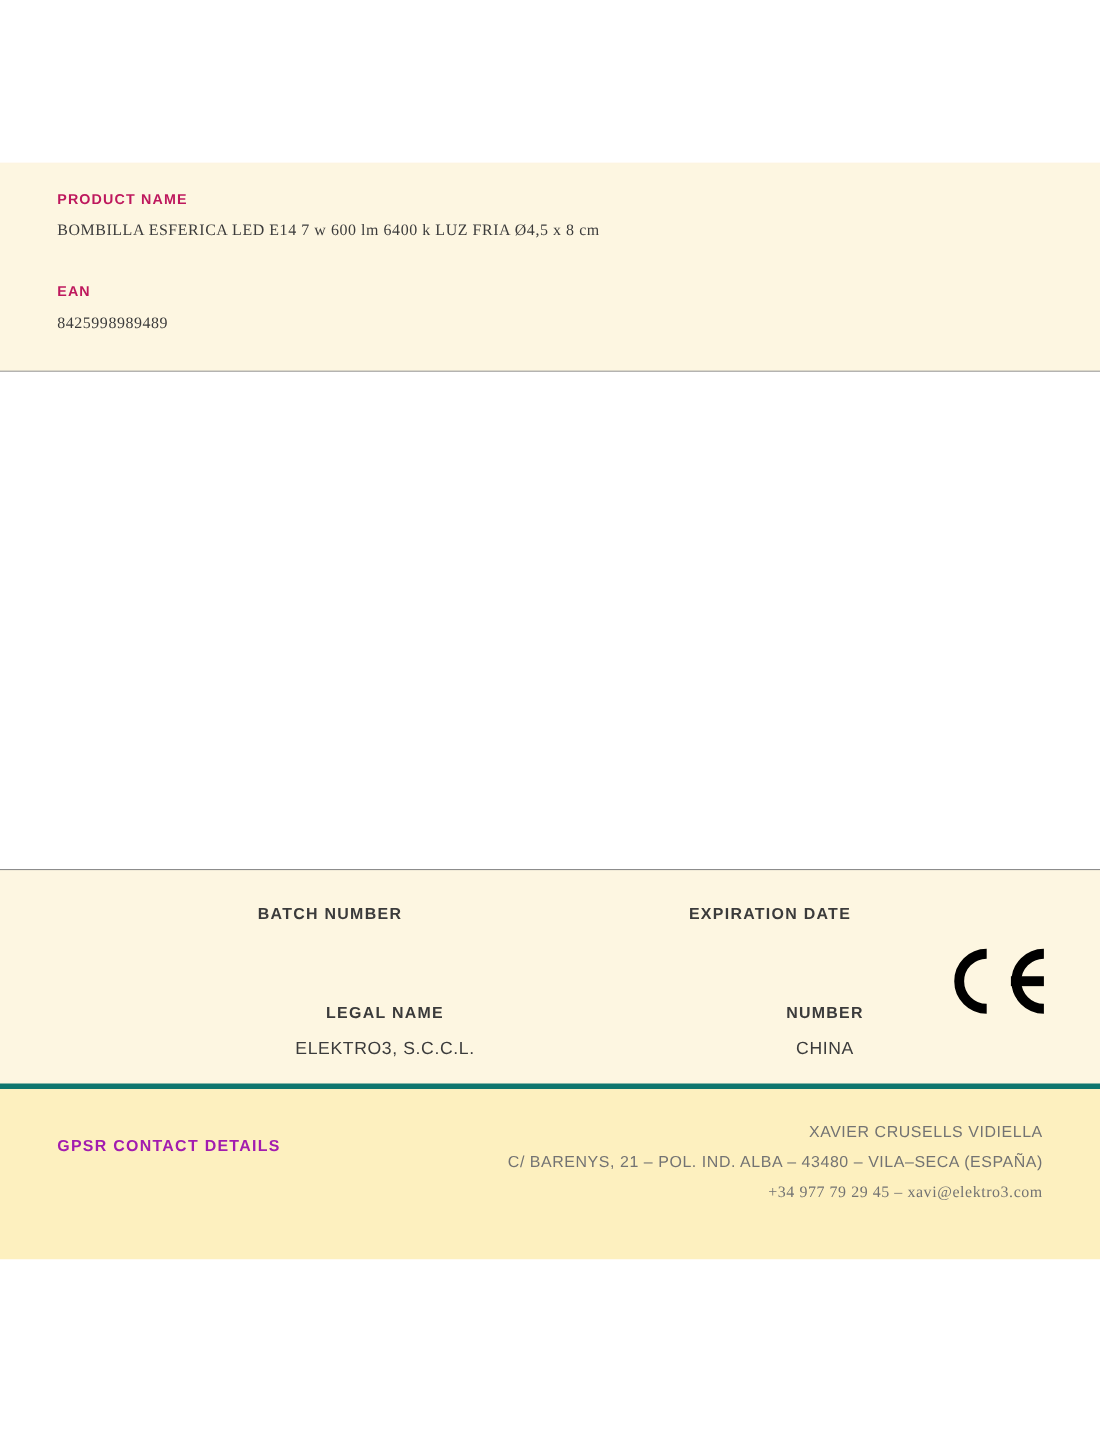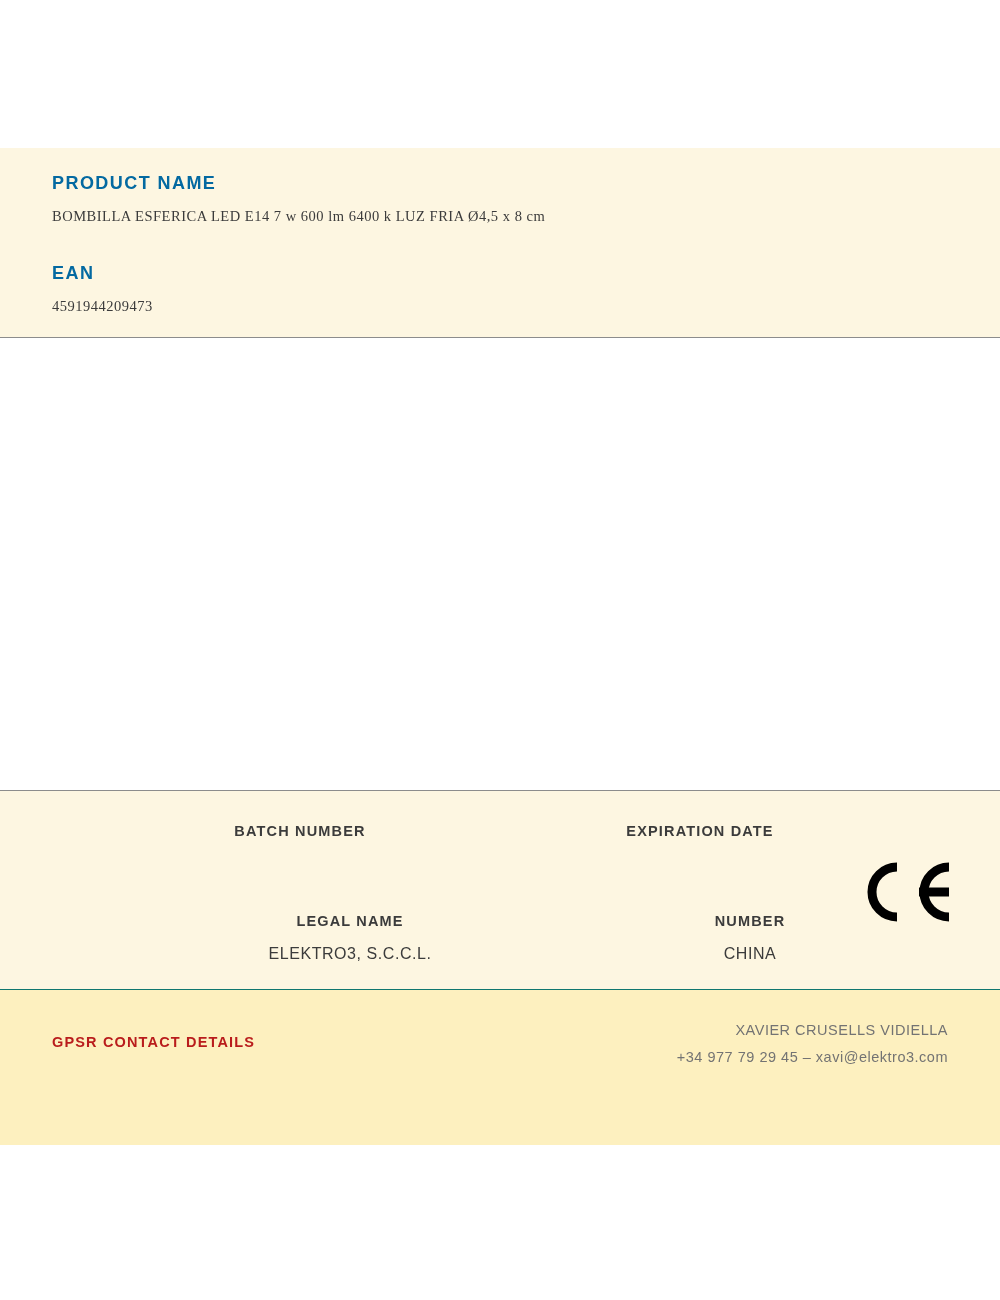--- a/index.html
+++ b/index.html
@@ -30,24 +30,24 @@
     height: 190px;
     background: #fdf6e1;
     border-top: 1px solid #fdf6e1;
     border-bottom: 1px solid #8c8c8c;
     box-sizing: border-box;
   }
   .top-inner {
     padding: 24px 52px 0 52px;
   }
   .field-label {
-    font-size: 18px;
+    font-size: 13px;
     font-weight: bold;
     letter-spacing: 0.08em;
-    color: #0369a1;
+    color: #be185d;
     margin: 0 0 14px 0;
   }
   .field-value {
     font-size: 14.5px;
     letter-spacing: 0.035em;
     color: #3b3b3b;
     margin: 0;
     font-weight: normal;
     font-family: Liberation Serif, serif;
   }
@@ -65,21 +65,21 @@
 
   
   .info-block {
     position: absolute;
     left: 0;
     top: 790px;
     width: 1000px;
     height: 200px;
     background: #fdf6e1;
     border-top: 1px solid #8c8c8c;
-    border-bottom: 1px solid #0f766e;
+    border-bottom: 5px solid #0f766e;
     box-sizing: border-box;
   }
   .info-row {
     position: absolute;
     left: 0;
     width: 1000px;
     display: flex;
   }
   .info-row.row-1 { top: 32px; }
   .info-row.row-2 { top: 122px; justify-content: center; }
@@ -125,36 +125,36 @@
     background: #fdf0bf;
     box-sizing: border-box;
   }
   .gpsr-label {
     position: absolute;
     left: 52px;
     top: 44px;
     font-size: 14.5px;
     font-weight: bold;
     letter-spacing: 0.08em;
-    color: #b91c1c;
+    color: #a21caf;
   }
   .gpsr-lines {
     position: absolute;
     right: 52px;
     top: 32px;
     text-align: right;
   }
   .gpsr-line {
     font-size: 14.5px;
     letter-spacing: 0.035em;
     color: #737373;
     margin: 0 0 11px 0;
     white-space: nowrap;
   }
-  .gpsr-line:last-child { margin-bottom: 13px; }
+  .gpsr-line:last-child { margin-bottom: 13px; font-family: Liberation Serif, serif; }
 
   .bottom-white {
     position: absolute;
     left: 0;
     top: 1145px;
     width: 1000px;
     height: 155px;
     background: #ffffff;
   }
 </style>
@@ -162,21 +162,21 @@
 <body>
 
 <div class="page">
 
   <div class="top-block">
     <div class="top-inner">
       <p class="field-label">PRODUCT NAME</p>
       <p class="field-value">BOMBILLA ESFERICA LED E14 7 w 600 lm 6400 k LUZ FRIA Ø4,5 x 8 cm</p>
       <div class="spacer-1"></div>
       <p class="field-label">EAN</p>
-      <p class="field-value">4591944209473</p>
+      <p class="field-value">8425998989489</p>
     </div>
   </div>
 
   <div class="mid-block"></div>
 
   <div class="info-block">
     <div class="info-row row-1">
       <div class="info-col c1">
         <p class="info-head">BATCH NUMBER</p>
         <p class="info-val"></p>
@@ -206,19 +206,20 @@
 
       <path d="M92 9 A 25 25 0 1 0 92 59" fill="none" stroke="#000000" stroke-width="9" stroke-linecap="butt"></path>
       <rect x="62" y="29.5" width="30" height="9" fill="#000000"></rect>
     </svg>
   </div>
 
   <div class="gpsr-block">
     <div class="gpsr-label">GPSR CONTACT DETAILS</div>
     <div class="gpsr-lines">
       <p class="gpsr-line">XAVIER CRUSELLS VIDIELLA</p>
+      <p class="gpsr-line">C/ BARENYS, 21 – POL. IND. ALBA – 43480 – VILA–SECA (ESPAÑA)</p>
       <p class="gpsr-line">+34 977 79 29 45 – xavi@elektro3.com</p>
     </div>
   </div>
 
   <div class="bottom-white"></div>
 
 </div>
 
 </body></html>

